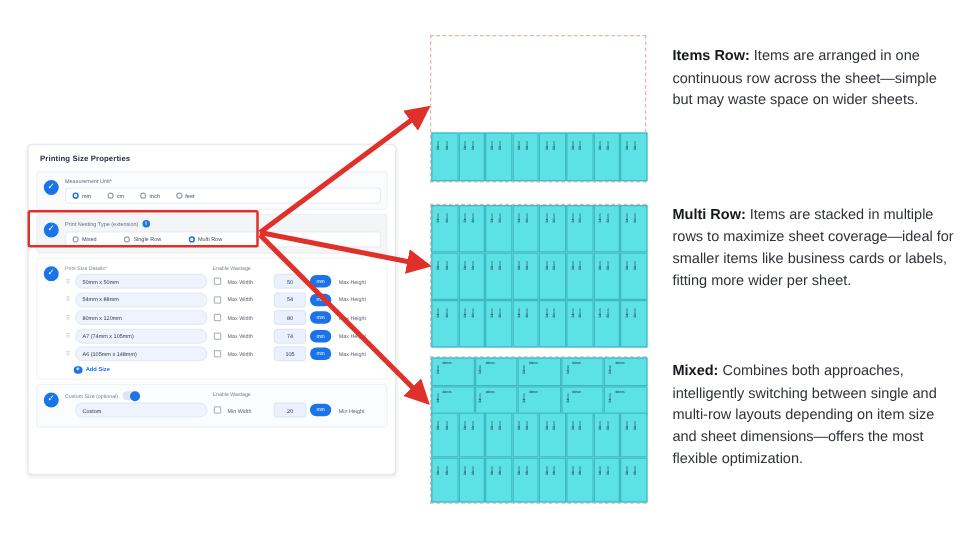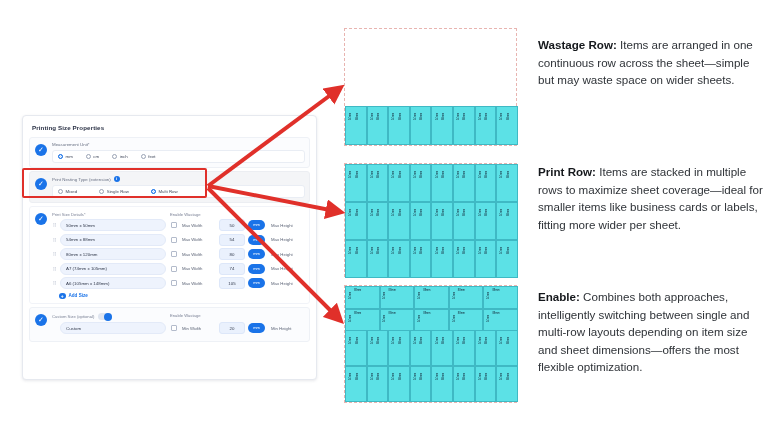--- a/index.html
+++ b/index.html
@@ -528,22 +528,22 @@
       <marker id="ah" markerWidth="5" markerHeight="5" refX="3.6" refY="2.5" orient="auto">
         <path d="M0,0 L5,2.5 L0,5 z" fill="#e0302a"></path>
       </marker>
     </defs>
     <line x1="208" y1="186" x2="340" y2="88" stroke="#e0302a" stroke-width="4" marker-end="url(#ah)"></line>
     <line x1="208" y1="186" x2="340" y2="212" stroke="#e0302a" stroke-width="4" marker-end="url(#ah)"></line>
     <line x1="208" y1="188" x2="340" y2="320" stroke="#e0302a" stroke-width="4" marker-end="url(#ah)"></line>
   </svg>
 
   <div class="txt" style="top:36px;">
-    <b>Wastage Row:</b><span> Items are arranged in one continuous row across the sheet—simple but may waste space on wider sheets.</span>
+    <b>Items Row:</b><span> Items are arranged in one continuous row across the sheet—simple but may waste space on wider sheets.</span>
   </div>
   <div class="txt" style="top:163px;">
-    <b>Print Row:</b><span> Items are stacked in multiple rows to maximize sheet coverage—ideal for smaller items like business cards or labels, fitting more wider per sheet.</span>
+    <b>Multi Row:</b><span> Items are stacked in multiple rows to maximize sheet coverage—ideal for smaller items like business cards or labels, fitting more wider per sheet.</span>
   </div>
   <div class="txt" style="top:288px;">
-    <b>Enable:</b><span> Combines both approaches, intelligently switching between single and multi-row layouts depending on item size and sheet dimensions—offers the most flexible optimization.</span>
+    <b>Mixed:</b><span> Combines both approaches, intelligently switching between single and multi-row layouts depending on item size and sheet dimensions—offers the most flexible optimization.</span>
   </div>
 
 </div>
 
 </body></html>

